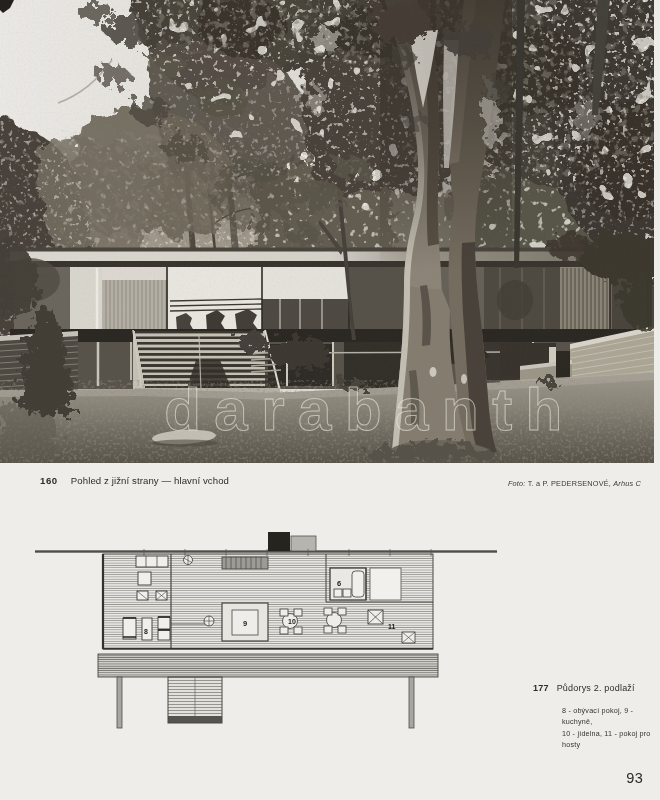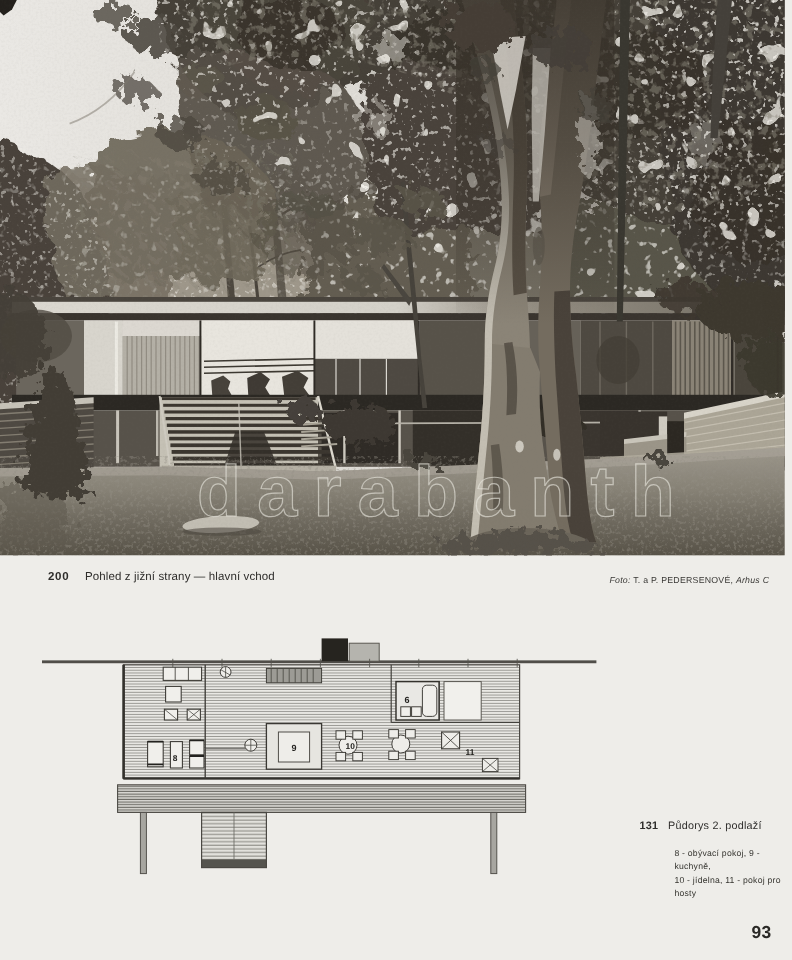--- a/index.html
+++ b/index.html
@@ -5,21 +5,21 @@
 body{width:660px;height:800px;background:#eeede9;font-family:"Liberation Sans",sans-serif;position:relative;overflow:hidden}
 #photo{position:absolute;left:0;top:0}
 #plan{position:absolute;left:0;top:0}
 .cap{position:absolute;color:#2e2d2b}
 #cap130{left:40px;top:474.5px;font-size:9.6px;letter-spacing:.1px}
 #cap130 b{letter-spacing:.6px;margin-right:13px}
 #capfoto{left:0;top:479px;width:641px;text-align:right;font-size:7.3px;color:#3a3936;letter-spacing:.2px}
 #cap131{left:533px;top:683px;font-size:9px;letter-spacing:.2px}
 #cap131 b{margin-right:8px}
 #legend{left:562px;top:705px;font-size:7.2px;line-height:11.3px;letter-spacing:.2px;color:#35342f}
-#pg{left:0;top:770px;width:643px;text-align:right;font-size:14.5px;font-weight:bold;color:#2a2926;letter-spacing:.3px}
+#pg{left:0;top:770px;width:643px;text-align:right;font-size:14.5px;font-weight:normal;color:#2a2926;letter-spacing:.3px}
 </style></head>
 <body>
 <svg id="photo" width="654" height="463" viewBox="0 0 654 463">
 <defs>
 <linearGradient id="sky" x1="0" y1="0" x2="1" y2="0">
 <stop offset="0" stop-color="#eae8e4"></stop>
         <stop offset=".45" stop-color="#dedbd5"></stop>
         <stop offset=".8" stop-color="#d2cec7"></stop>
         <stop offset="1" stop-color="#c9c5bd"></stop>
 </linearGradient>
@@ -474,17 +474,17 @@
 <rect x="98" y="654" width="340" height="23" fill="none" stroke="#4a4843" stroke-width=".9"></rect>
 
 <rect x="117" y="677" width="5" height="51" fill="#a7a6a0" stroke="#504e49" stroke-width=".8"></rect>
 <rect x="409" y="677" width="5" height="51" fill="#a7a6a0" stroke="#504e49" stroke-width=".8"></rect>
 
 <rect x="168" y="677" width="54" height="39" fill="url(#pr)"></rect>
 <rect x="168" y="716" width="54" height="7" fill="#55544e"></rect>
 <rect x="168" y="677" width="54" height="46" fill="none" stroke="#4a4843" stroke-width="1"></rect>
 <line x1="195" y1="677" x2="195" y2="716" stroke="#6a6963" stroke-width=".7"></line>
 </svg>
-<div class="cap" id="cap130"><b>200</b>Pohled z jižní strany — hlavní vchod</div>
+<div class="cap" id="cap130"><b>160</b>Pohled z jižní strany — hlavní vchod</div>
 <div class="cap" id="capfoto"><i>Foto:</i> T. a P. PEDERSENOVÉ, <i>Arhus C</i></div>
-<div class="cap" id="cap131"><b>131</b>Půdorys 2. podlaží</div>
+<div class="cap" id="cap131"><b>177</b>Půdorys 2. podlaží</div>
 <div class="cap" id="legend">8 - obývací pokoj, 9 - kuchyně,<br>10 - jídelna, 11 - pokoj pro hosty</div>
 <div class="cap" id="pg">93</div>
 
 </body></html>

